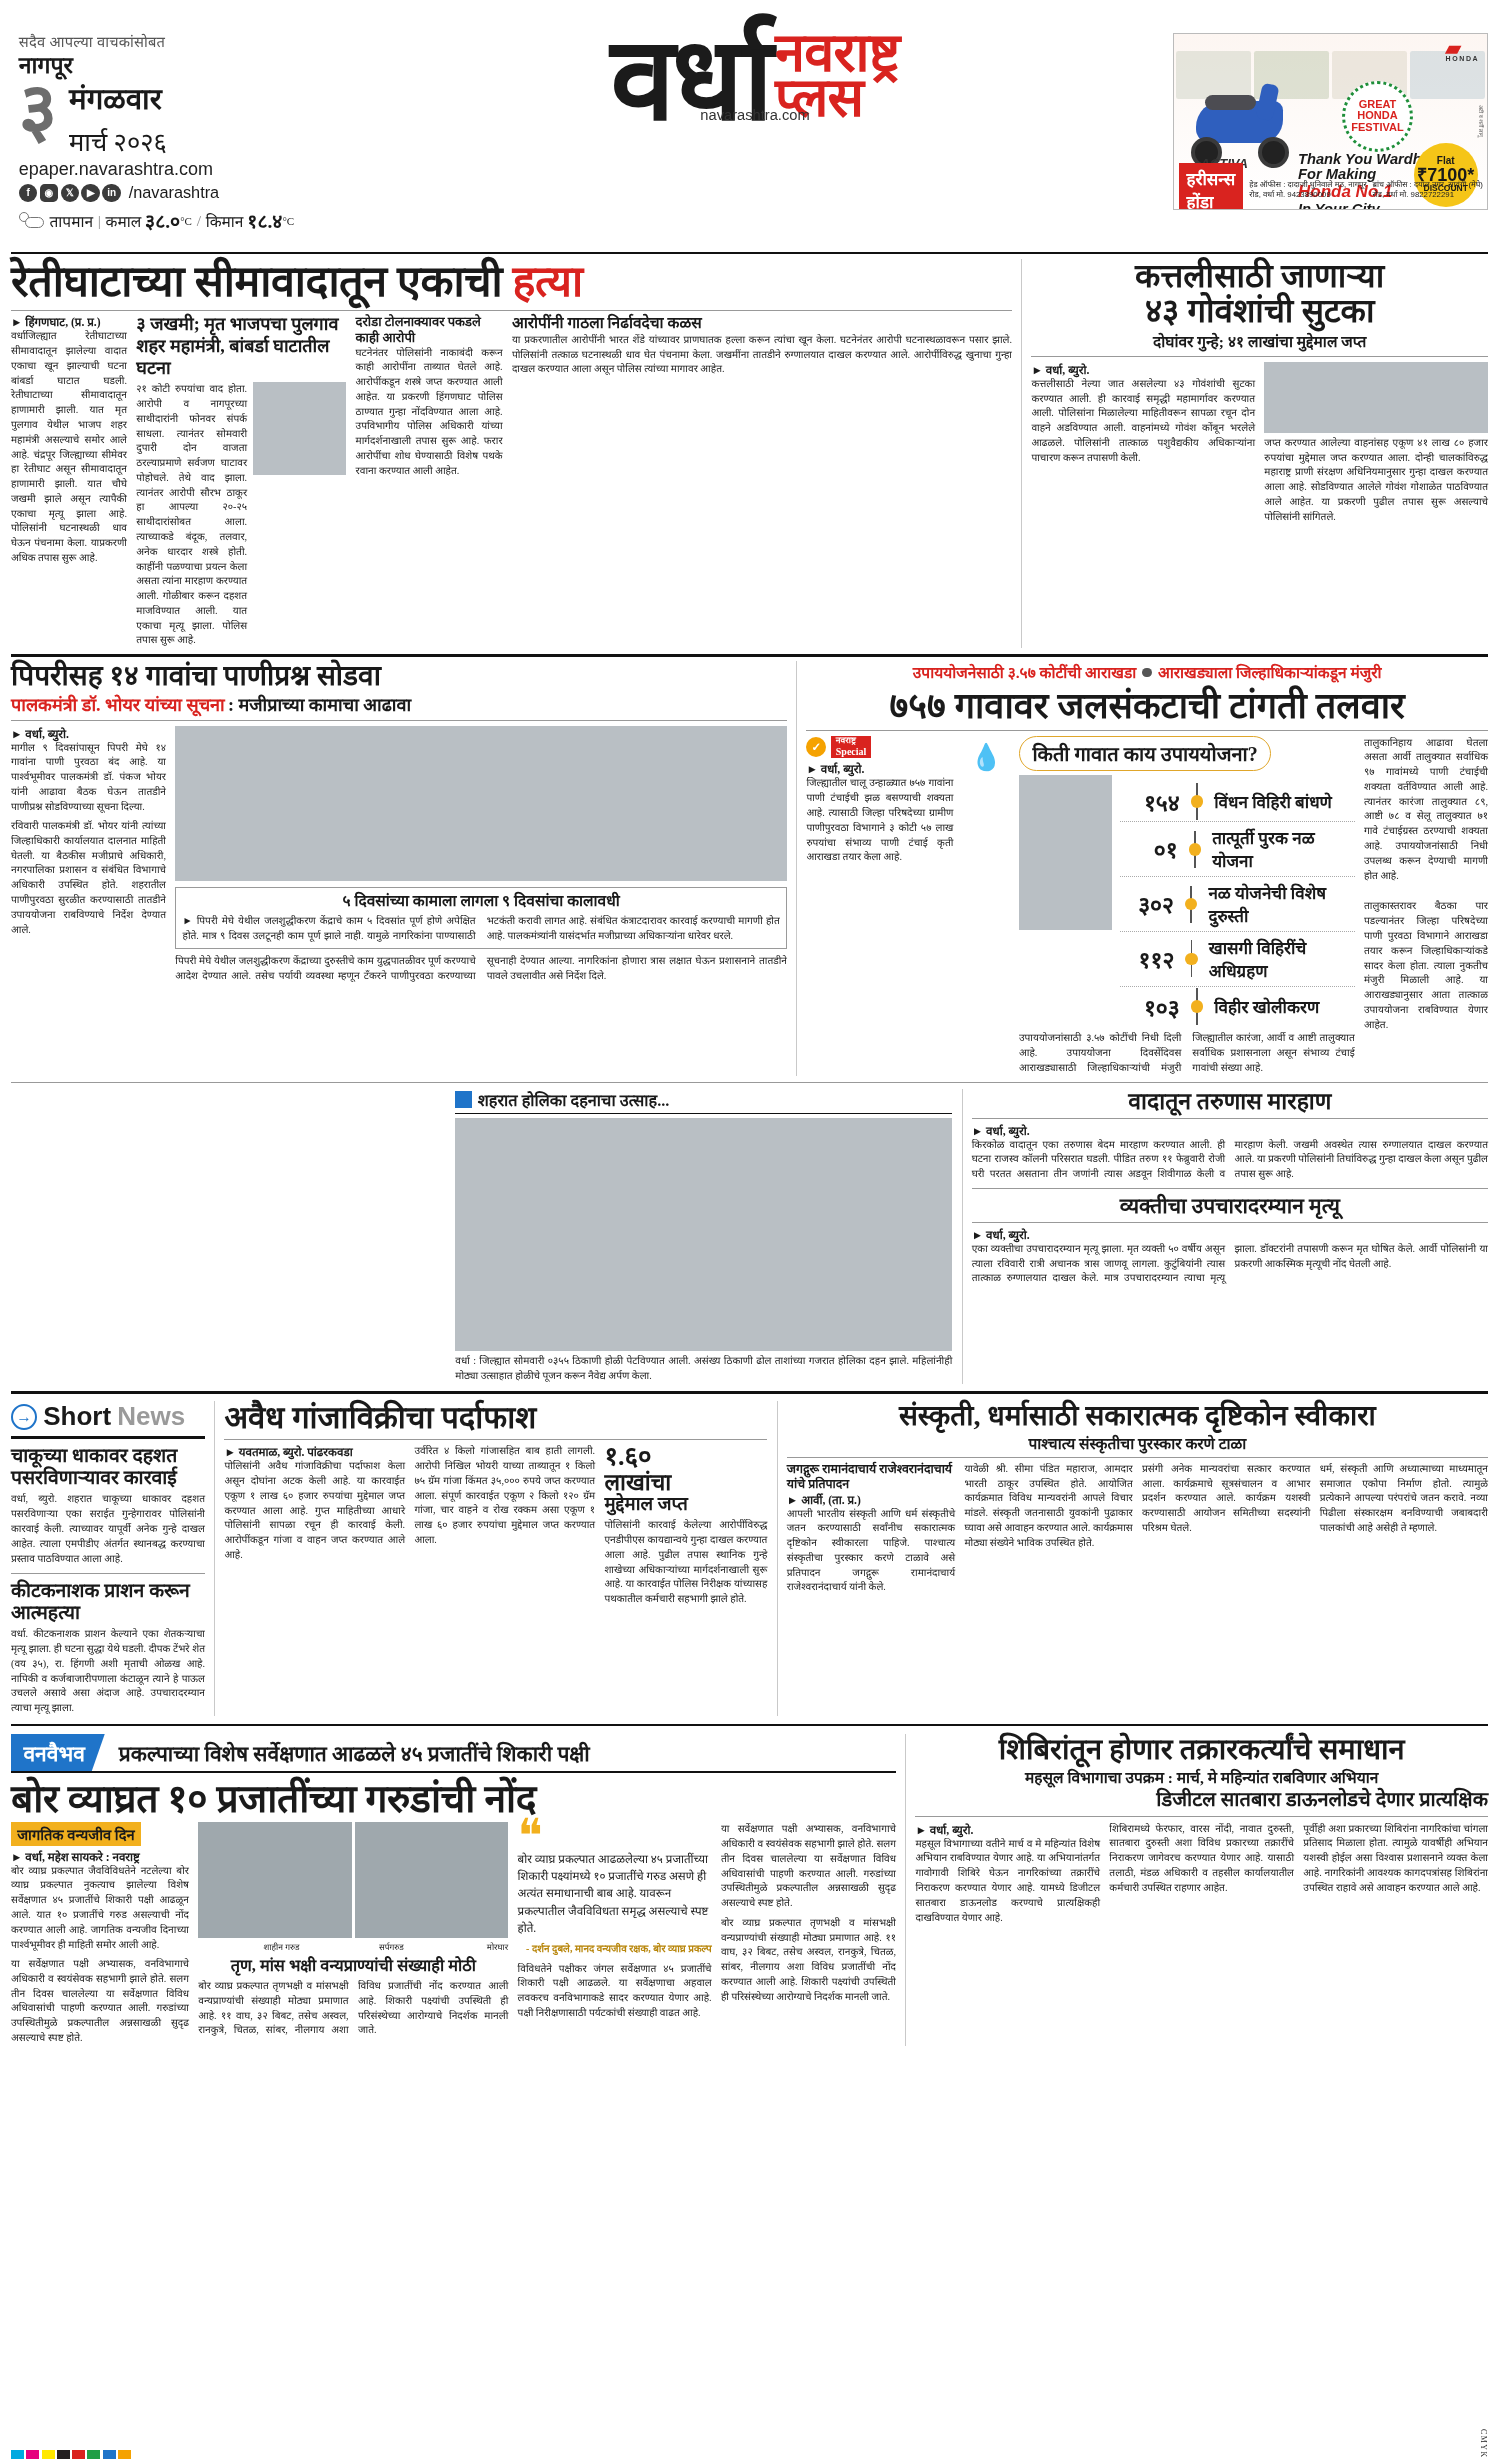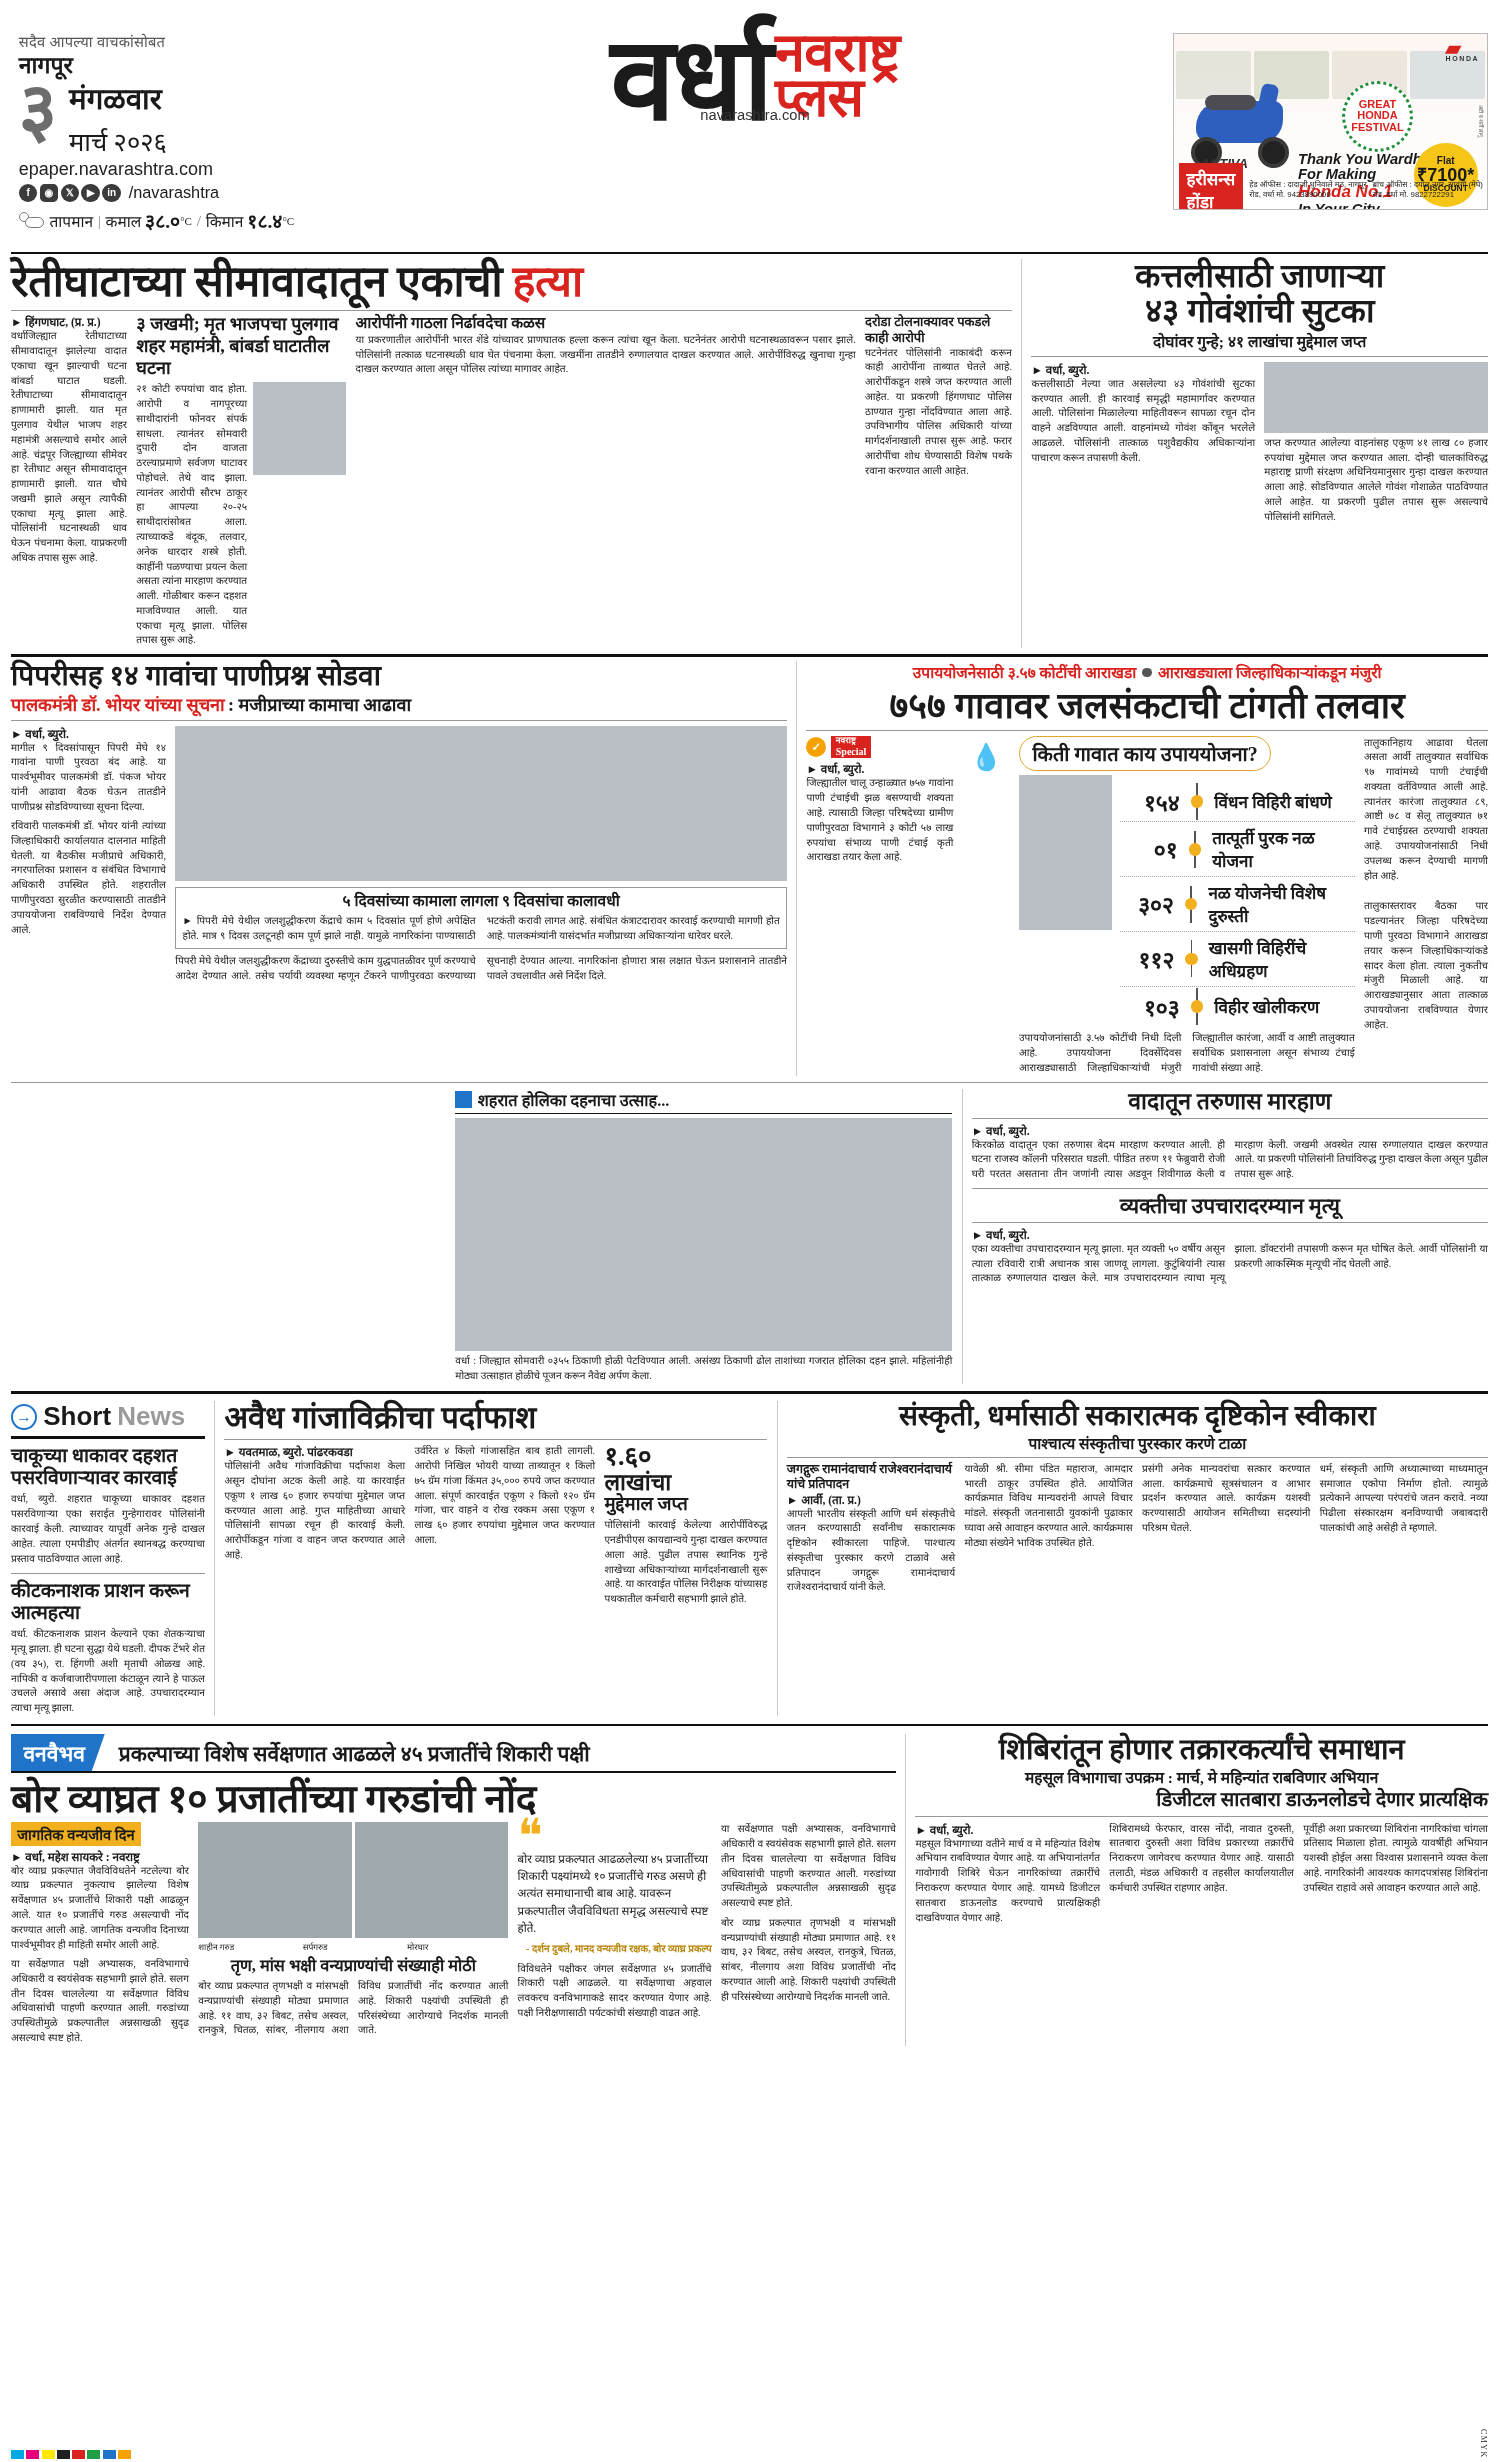--- a/index.html
+++ b/index.html
@@ -151,21 +151,21 @@
   .quote-mark{font-size:47px;color:#f2b01e;line-height:.6;font-family:"Liberation Serif",serif;}
   .pullquote{font-size:11.6px;line-height:1.5;}
   .pq-src{font-size:10px;font-weight:bold;text-align:right;color:#b8860b;}
 
   .cmyk{position:absolute;left:11px;bottom:3.1px;display:flex;gap:2.3px;}
   .cmyk i{width:13px;height:8.5px;display:block;}
   .cmyk-r{position:absolute;right:11px;bottom:3.1px;font-size:7.8px;letter-spacing:1.6px;writing-mode:vertical-rl;}
 
   .imgstrip{display:flex;gap:3.1px;}
   .imgstrip .ph{flex:1;height:116px;background:#9fa8ad;}
-  .caps{display:flex;gap:3.1px;font-size:8.5px;text-align:left;}
+  .caps{display:flex;gap:3.1px;font-size:8.5px;text-align:right;}
   .caps div{flex:1;}
 </style>
 </head>
 <body>
 
 <div class="page">
 
   <div class="masthead">
 
     <div class="mast-left">
@@ -273,27 +273,27 @@
           <div class="byline">► हिंगणघाट, (प्र. प्र.)</div>
           <div class="body sm">वर्धाजिल्ह्यात रेतीघाटाच्या सीमावादातून झालेल्या वादात एकाचा खून झाल्याची घटना बांबर्डा घाटात घडली. रेतीघाटाच्या सीमावादातून हाणामारी झाली. यात मृत पुलगाव येथील भाजप शहर महामंत्री असल्याचे समोर आले आहे. चंद्रपूर जिल्ह्याच्या सीमेवर हा रेतीघाट असून सीमावादातून हाणामारी झाली. यात चौघे जखमी झाले असून त्यापैकी एकाचा मृत्यू झाला आहे. पोलिसांनी घटनास्थळी धाव घेऊन पंचनामा केला. याप्रकरणी अधिक तपास सुरू आहे.</div>
         </div>
         <div style="flex:0 0 210px">
           <div class="subhead" style="margin-bottom:3.1px">३ जखमी; मृत भाजपचा पुलगाव शहर महामंत्री, बांबर्डा घाटातील घटना</div>
           <div style="display:flex;gap:6.2px">
             <div class="body sm" style="flex:1">२१ कोटी रुपयांचा वाद होता. आरोपी व नागपूरच्या साथीदारांनी फोनवर संपर्क साधला. त्यानंतर सोमवारी दुपारी दोन वाजता ठरल्याप्रमाणे सर्वजण घाटावर पोहोचले. तेथे वाद झाला. त्यानंतर आरोपी सौरभ ठाकूर हा आपल्या २०-२५ साथीदारांसोबत आला. त्याच्याकडे बंदूक, तलवार, अनेक धारदार शस्त्रे होती. काहींनी पळण्याचा प्रयत्न केला असता त्यांना मारहाण करण्यात आली. गोळीबार करून दहशत माजविण्यात आली. यात एकाचा मृत्यू झाला. पोलिस तपास सुरू आहे.</div>
             <div class="photo" style="flex:0 0 93px;height:93px"></div>
           </div>
         </div>
-        <div style="flex:1">
-          <div class="subhead" style="font-size:15.5px">आरोपींनी गाठला निर्ढावदेचा कळस</div>
-          <div class="body sm">या प्रकरणातील आरोपींनी भारत शेंडे यांच्यावर प्राणघातक हल्ला करून त्यांचा खून केला. घटनेनंतर आरोपी घटनास्थळावरून पसार झाले. पोलिसांनी तत्काळ घटनास्थळी धाव घेत पंचनामा केला. जखमींना तातडीने रुग्णालयात दाखल करण्यात आले. आरोपींविरुद्ध खुनाचा गुन्हा दाखल करण्यात आला असून पोलिस त्यांच्या मागावर आहेत.</div>
-        </div>
         <div style="flex:0 0 147px">
           <div class="subhead" style="font-size:13px">दरोडा टोलनाक्यावर पकडले काही आरोपी</div>
           <div class="body sm">घटनेनंतर पोलिसांनी नाकाबंदी करून काही आरोपींना ताब्यात घेतले आहे. आरोपींकडून शस्त्रे जप्त करण्यात आली आहेत. या प्रकरणी हिंगणघाट पोलिस ठाण्यात गुन्हा नोंदविण्यात आला आहे. उपविभागीय पोलिस अधिकारी यांच्या मार्गदर्शनाखाली तपास सुरू आहे. फरार आरोपींचा शोध घेण्यासाठी विशेष पथके रवाना करण्यात आली आहेत.</div>
+        </div>
+        <div style="flex:1">
+          <div class="subhead" style="font-size:15.5px">आरोपींनी गाठला निर्ढावदेचा कळस</div>
+          <div class="body sm">या प्रकरणातील आरोपींनी भारत शेंडे यांच्यावर प्राणघातक हल्ला करून त्यांचा खून केला. घटनेनंतर आरोपी घटनास्थळावरून पसार झाले. पोलिसांनी तत्काळ घटनास्थळी धाव घेत पंचनामा केला. जखमींना तातडीने रुग्णालयात दाखल करण्यात आले. आरोपींविरुद्ध खुनाचा गुन्हा दाखल करण्यात आला असून पोलिस त्यांच्या मागावर आहेत.</div>
         </div>
       </div>
     </div>
 
     <div class="vdiv"></div>
 
     <div style="flex:1">
       <h2 class="head2">
         <span>कत्तलीसाठी जाणाऱ्या</span><br>
         <span>४३ गोवंशांची सुटका</span>

